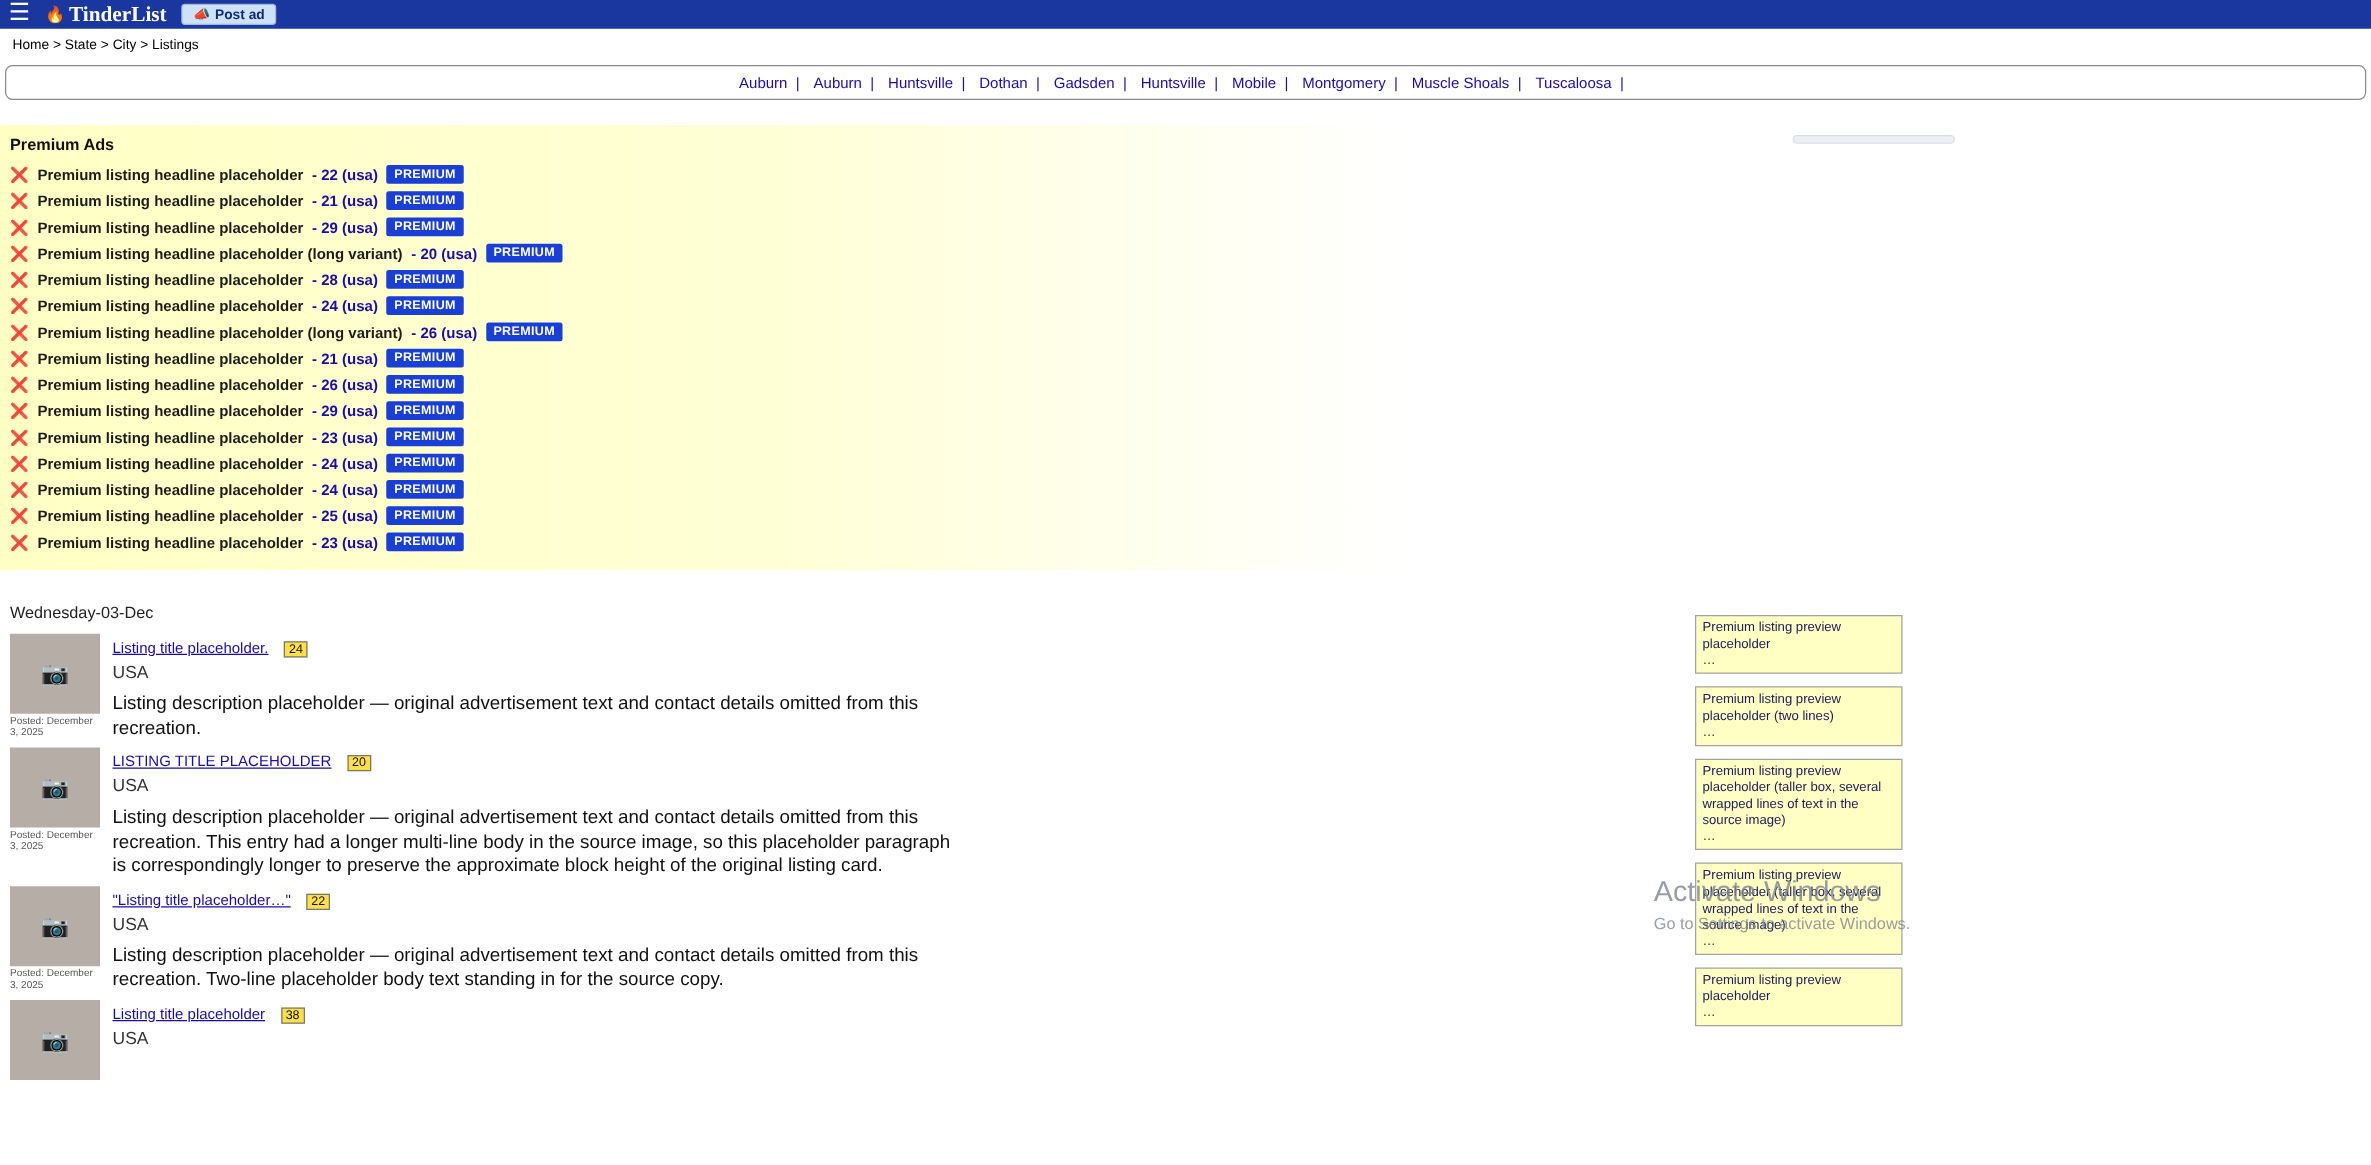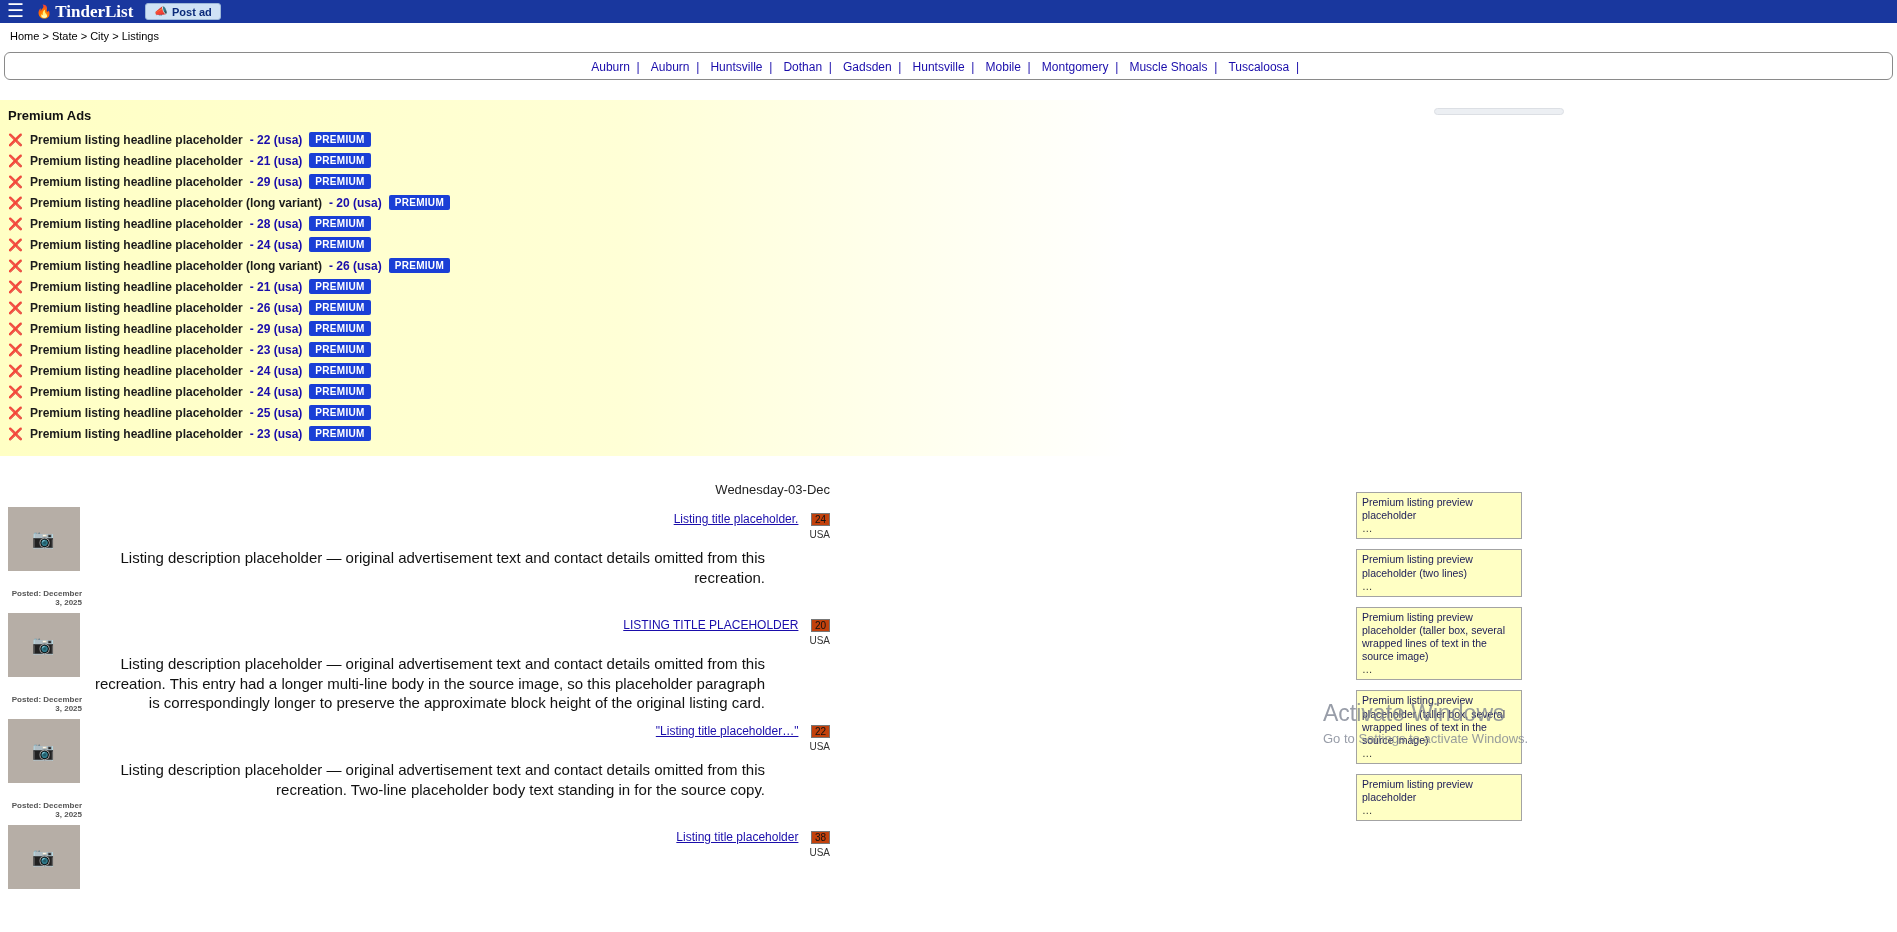--- a/index.html
+++ b/index.html
@@ -33,32 +33,32 @@
   .prow { display: flex; align-items: center; gap: 7px; padding: 3px 8px; white-space: nowrap;
           font-size: 12px; cursor: pointer; }
   .xicon { font-size: 12px; }
   .ptitle { font-weight: bold; color: #1c1c1c; }
   .pmeta { color: #1a0dab; font-weight: bold; }
   .pbadge { background: #1a3fd6; color: #ffffff; font-weight: bold; font-size: 10px;
             padding: 2px 6px; border-radius: 2px; letter-spacing: .3px; }
   .scroll-frag { position: absolute; left: 1434px; top: 108px; width: 130px; height: 7px;
                  background: #eceff3; border: 1px solid #dcdfe4; border-radius: 4px; cursor: pointer; }
   
-  .feed { margin-top: 26px; padding-left: 8px; width: 830px; text-align: right; }
+  .feed { margin-top: 26px; padding-left: 8px; width: 830px; }
   .date-header { font-size: 13px; color: #222; margin-bottom: 10px; }
   .card { display: flex; gap: 8px; margin-bottom: 4px; padding-bottom: 2px; }
   .thumb-col { width: 74px; }
   .thumb { width: 72px; height: 64px; background: #b6aea6; display: flex; align-items: center;
            justify-content: center; color: #ffffff; font-size: 18px; cursor: pointer; }
-  .posted { font-size: 8px; color: #555; margin-top: 18px; font-weight: bold; }
+  .posted { font-size: 8px; color: #555; margin-top: 1px; }
   .card-body { flex: 1; padding-top: 2px; }
   .card-title { color: #1a0dab; text-decoration: underline; font-size: 12px; cursor: pointer; }
   .agebox { display: inline-block; border: 1px solid #777; font-size: 10px; padding: 0 3px;
-            margin-left: 8px; background: #c2410c; color: #111; }
-  .country { font-size: 10px; color: #333; margin: 2px 0 8px; }
+            margin-left: 8px; background: #fde047; color: #111; }
+  .country { font-size: 14px; color: #333; margin: 2px 0 8px; }
   .desc { font-size: 15px; color: #111; max-width: 675px; line-height: 1.3; }
   
   .sidebar { position: absolute; left: 1356px; top: 492px; width: 166px; display: flex;
              flex-direction: column; gap: 10px; }
   .sbox { background: #ffffc4; border: 1px solid #a3a3a3; font-size: 10.5px; color: #20205a;
           padding: 3px 5px; line-height: 1.25; cursor: pointer; }
   .sdots { color: #333; }
   
   .watermark { position: absolute; left: 1323px; top: 700px; color: rgba(126, 133, 146, .8);
                pointer-events: none; }

